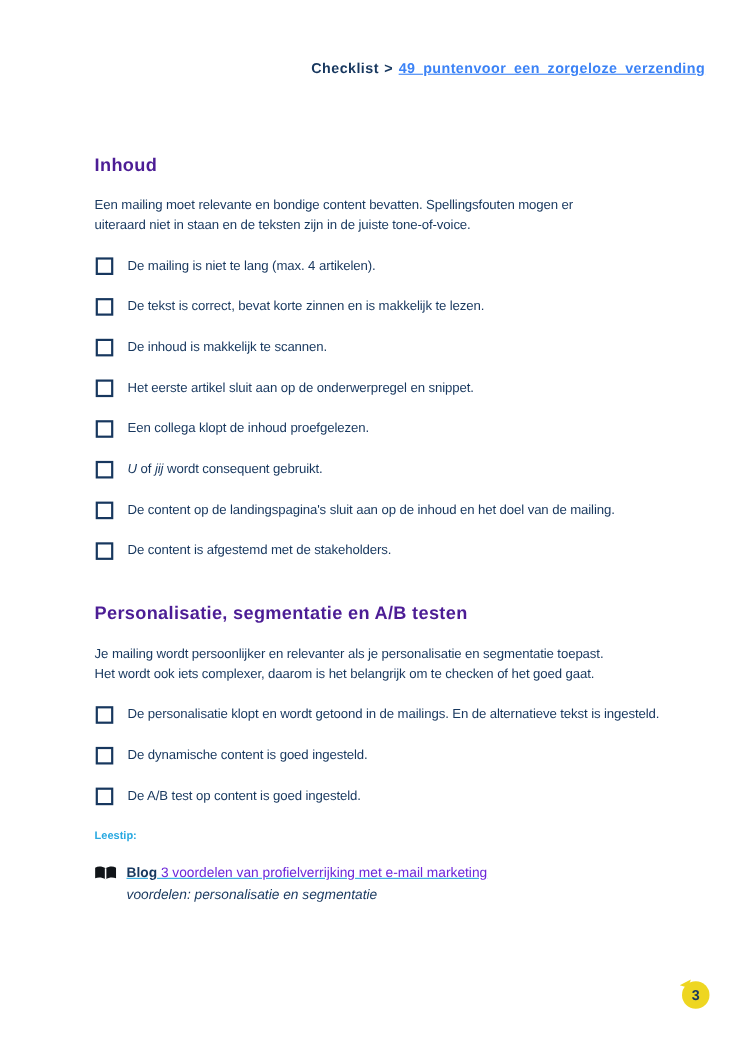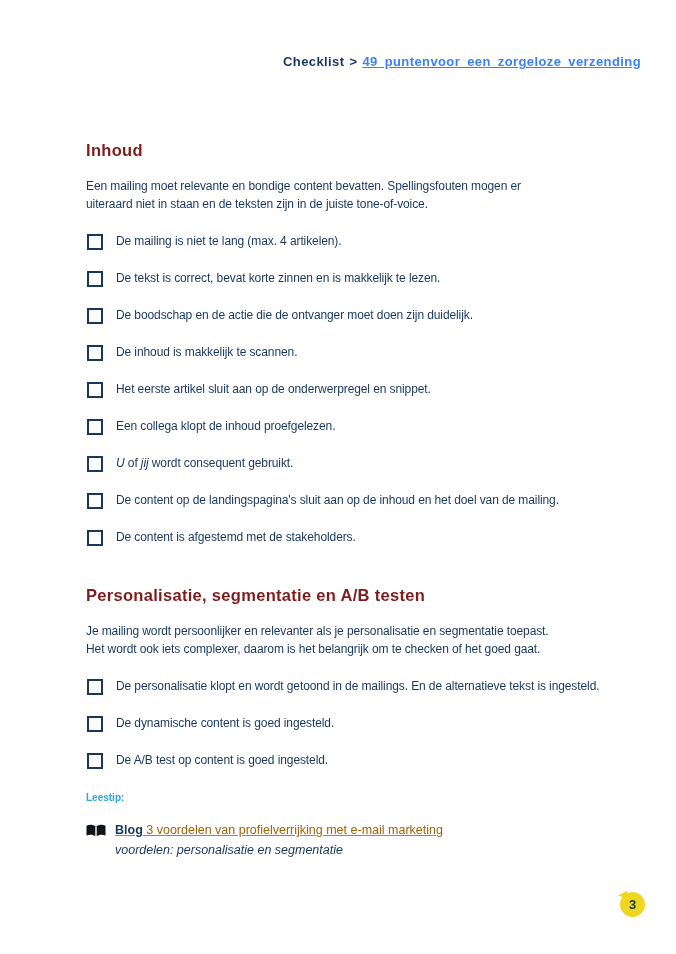--- a/index.html
+++ b/index.html
@@ -15,21 +15,21 @@
     white-space:nowrap;
   }
   .bc-section, .bc-sep { color:#17375e; }
   .bc-sep { margin:0 5px; }
   .bc-title { color:#3b82f6;text-decoration:underline; }
 
   
   .content { position:absolute; left:86px; top:141px; width:548px; }
 
   .h-blue {
-    color:#7f1d1d; font-size:16.5px; font-weight:700; letter-spacing:0.3px;
+    color:#4c1d95; font-size:16.5px; font-weight:700; letter-spacing:0.3px;
     margin:0 0 17px 0; line-height:19px;
   }
   .h-second { margin-top:40px; }
 
   .intro { font-size:12px; line-height:18px; margin:0 0 20px 0; letter-spacing:-0.1px; }
   .intro .line { display:block; }
 
   .checklist { margin:0; }
   .check-item { display:flex; align-items:flex-start; margin-bottom:20px; }
   .checkbox {
@@ -39,21 +39,21 @@
   .check-label { font-size:12px; line-height:17px; letter-spacing:-0.1px; max-width:505px; }
   .it { font-style:italic; }
 
   .leestip { color:#29a9e1; font-size:10px; font-weight:700; line-height:17px; margin:0 0 16px 0; }
 
   .tip-row { display:flex; align-items:flex-start; }
   .book { flex:0 0 auto; width:20px; margin:2px 9px 0 0; line-height:0; }
   .tip-text { font-size:12.5px; line-height:17px; }
   .tip-link { text-decoration:underline; text-decoration-color:#29a9e1; cursor:pointer; }
   .lp-strong { color:#17375e; font-weight:700;margin-top:33px; }
-  .lp-link { color:#a16207; }
+  .lp-link { color:#6d28d9; }
   .tip-sub { font-style:italic; color:#17375e; margin-top:3px; }
 
   
   .page-badge {
     position:absolute; left:620px; top:892px; width:25px; height:25px;
     background:#eed621; border-radius:50%;
     display:flex; align-items:center; justify-content:center;
     font-size:13px; font-weight:700; color:#17375e;
   }
   .badge-notch {
@@ -80,24 +80,20 @@
         <span class="line">uiteraard niet in staan en de teksten zijn in de juiste tone-of-voice.</span>
       </p>
     <div class="checklist">
         <div class="check-item">
           <span class="checkbox"></span>
           <span class="check-label">De mailing is niet te lang (max. 4 artikelen).</span>
         </div>
         <div class="check-item">
           <span class="checkbox"></span>
           <span class="check-label">De tekst is correct, bevat korte zinnen en is makkelijk te lezen.</span>
-        </div>
-        <div class="check-item">
-          <span class="checkbox"></span>
-          <span class="check-label">De boodschap en de actie die de ontvanger moet doen zijn duidelijk.</span>
         </div>
         <div class="check-item">
           <span class="checkbox"></span>
           <span class="check-label">De inhoud is makkelijk te scannen.</span>
         </div>
         <div class="check-item">
           <span class="checkbox"></span>
           <span class="check-label">Het eerste artikel sluit aan op de onderwerpregel en snippet.</span>
         </div>
         <div class="check-item">

